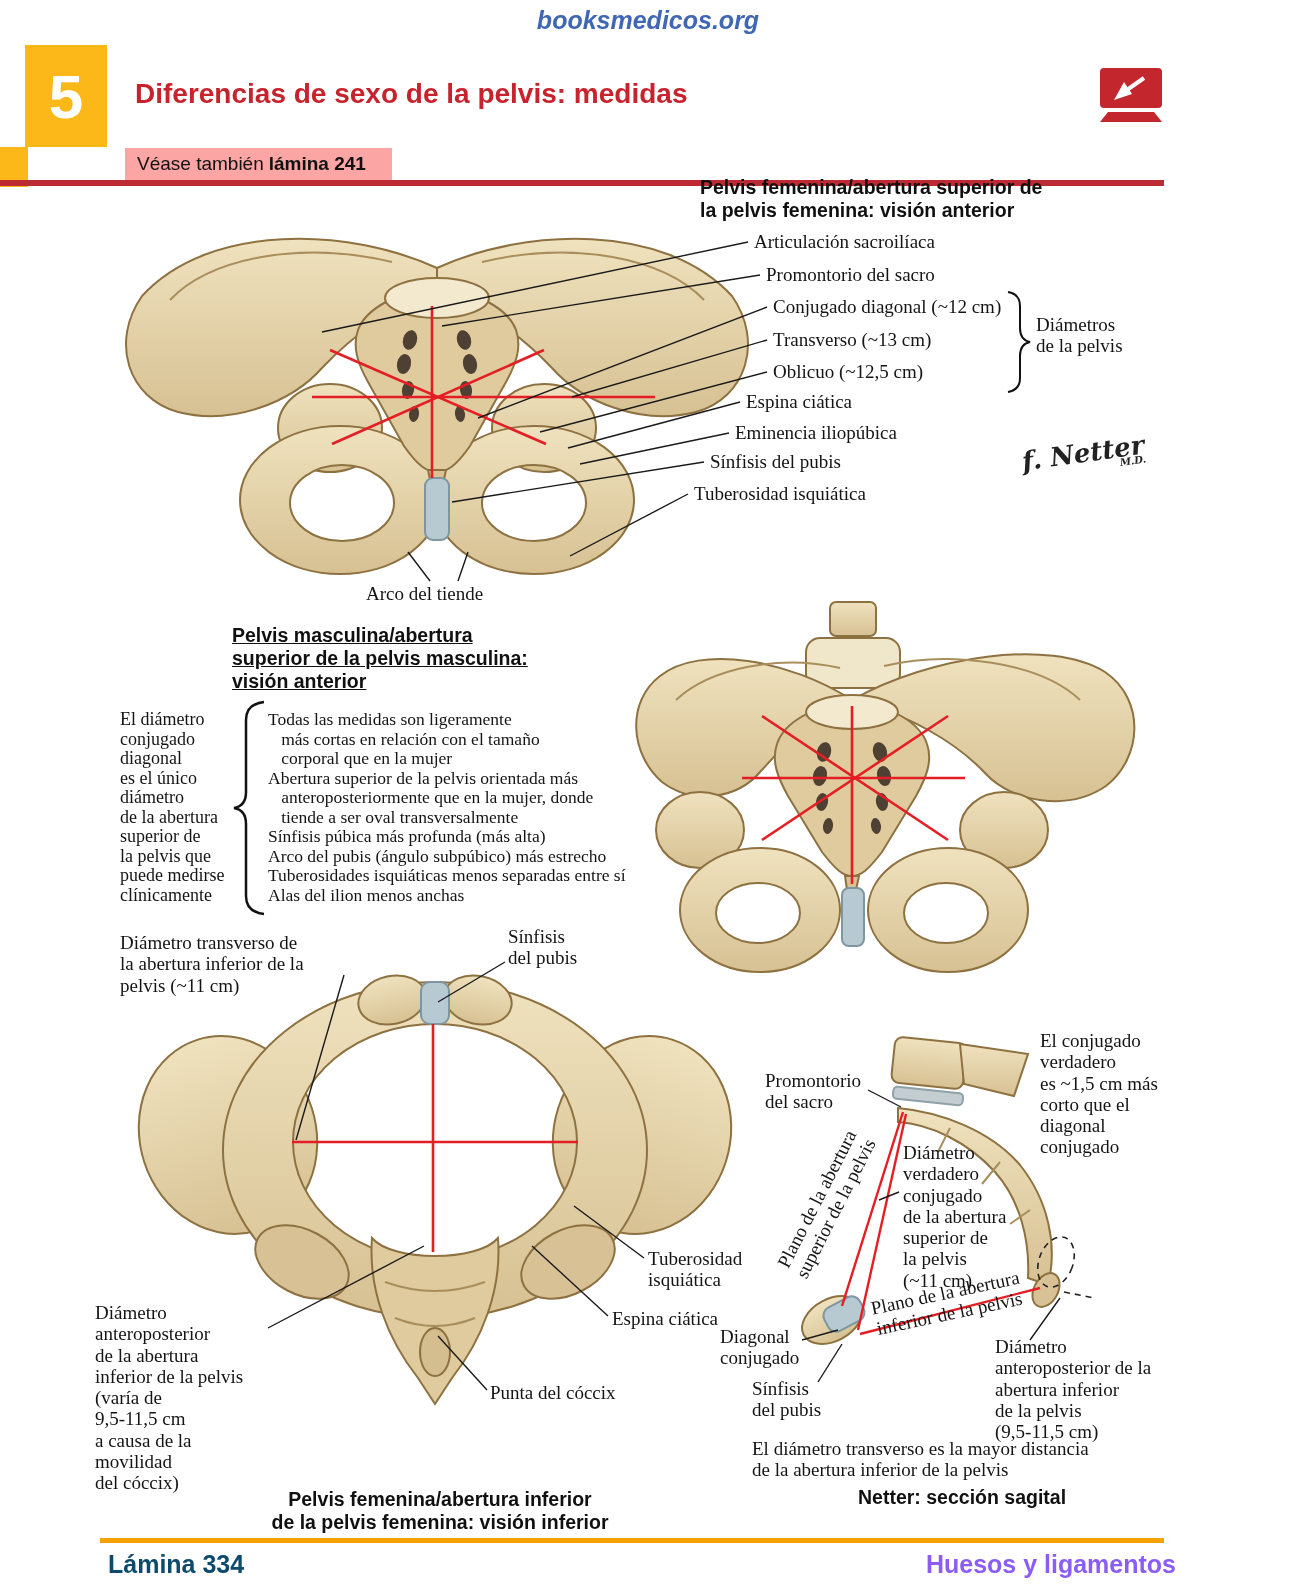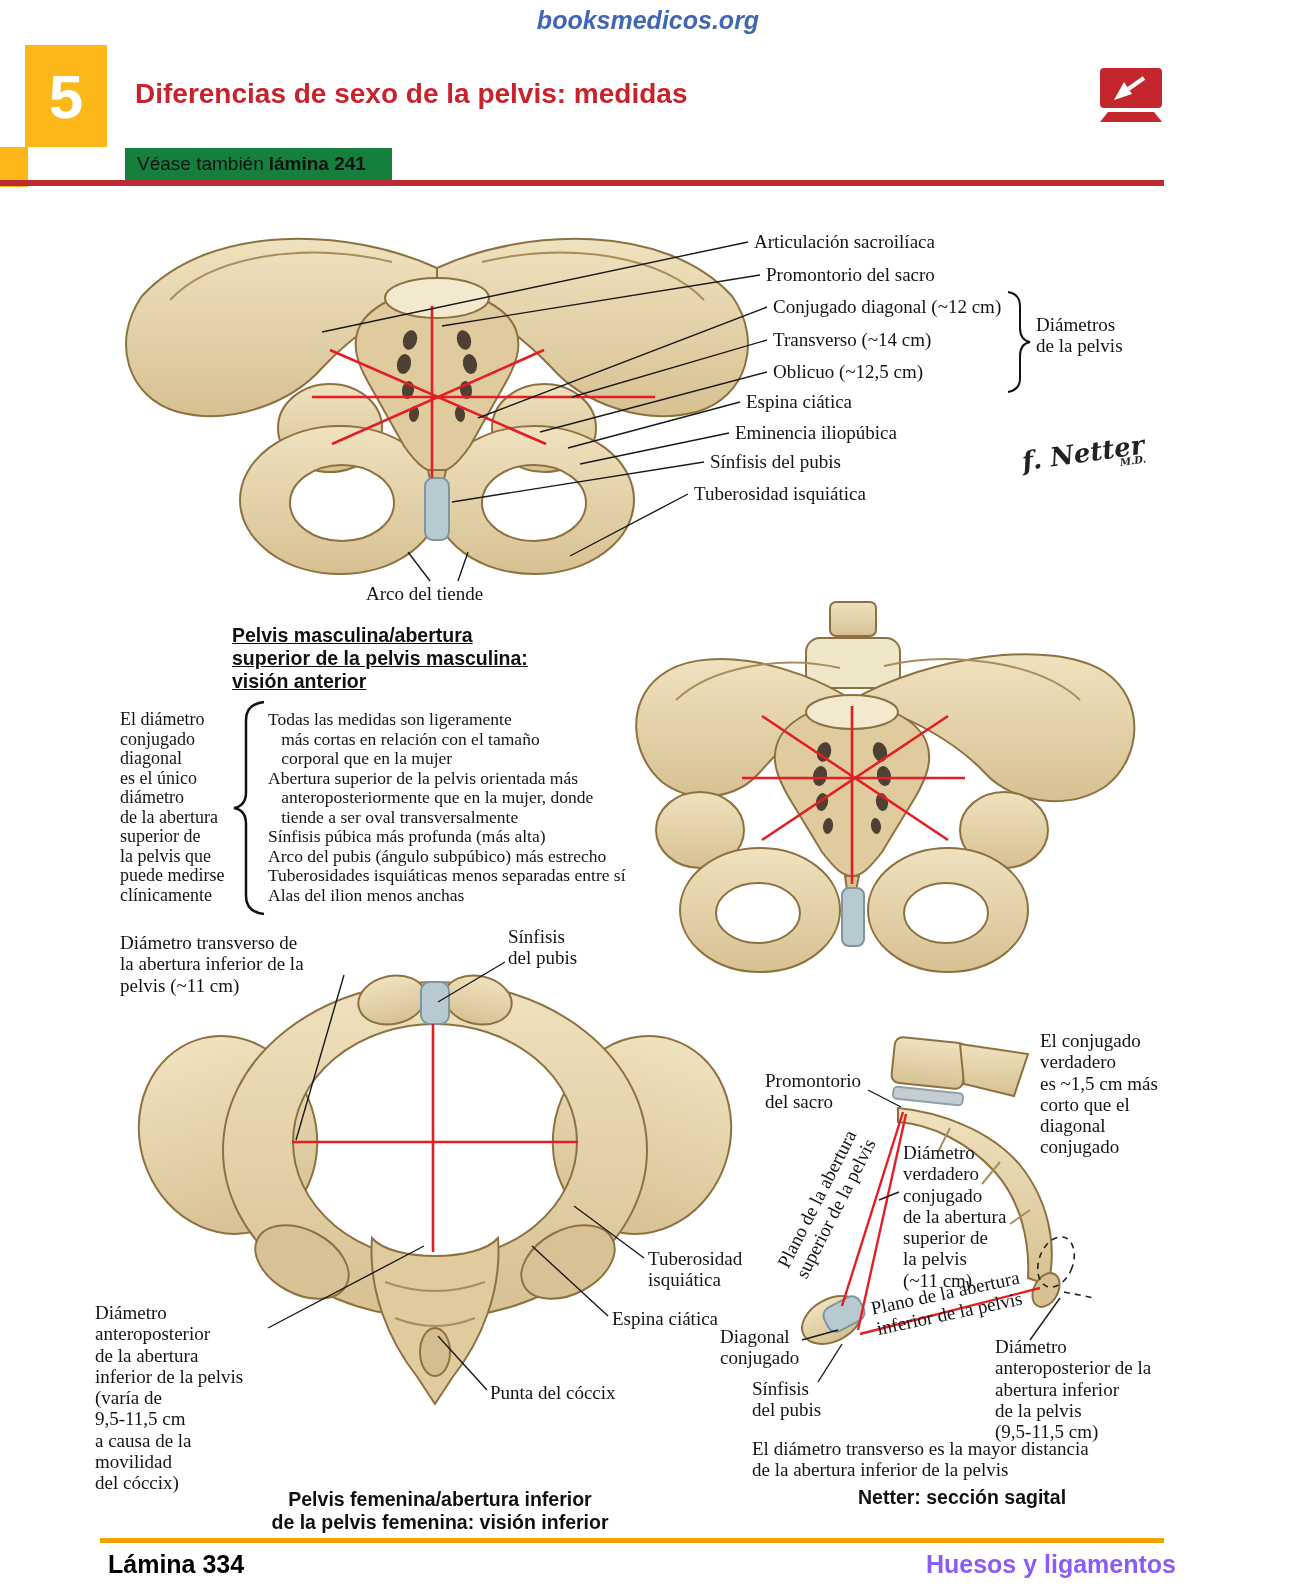--- a/index.html
+++ b/index.html
@@ -10,26 +10,26 @@
   .lbl.r{}
   .fig-title{position:absolute;font:bold 19.5px/1.18 "Liberation Sans",sans-serif;color:#101010;white-space:pre;}
   .rot{transform-origin:50% 50%;text-align:center;}
   #watermark{left:0;top:6px;width:100%;text-align:center;
      font:bold italic 25px "Liberation Sans",sans-serif;color:#3F67B3;}
   #chapter-box{left:25px;top:45px;width:82px;height:102px;background:#FBB818;
      display:flex;align-items:center;justify-content:center;
      font:bold 62px "Liberation Sans",sans-serif;color:#ffffff;}
   #chapter-strip{left:0;top:147px;width:28px;height:40px;background:#FBB818;}
   #page-title{left:135px;top:78px;font:bold 28px "Liberation Sans",sans-serif;color:#C8232C;}
-  #see-also{left:125px;top:148px;width:267px;height:32px;background:#15803d;
+  #see-also{left:125px;top:148px;width:267px;height:32px;background:#fca5a5;
      font:19px/32px "Liberation Sans",sans-serif;color:#111;padding-left:12px;box-sizing:border-box;}
   #see-also b{margin-left:5px;}
   #top-rule{left:0;top:180px;width:1164px;height:6px;background:#BE2A33;}
   #footer-rule{left:100px;top:1538px;width:1064px;height:5px;background:#F5A201;}
-  #footer-left{left:108px;top:1550px;font:bold 25px "Liberation Sans",sans-serif;color:#000000;}
+  #footer-left{left:108px;top:1550px;font:bold 25px "Liberation Sans",sans-serif;color:#0c4a6e;}
   #footer-right{left:812px;top:1550px;width:364px;text-align:right;font:bold 25px "Liberation Sans",sans-serif;color:#8b5cf6;}
   #male-side-note{left:120px;top:710px;font:18px/19.5px "Liberation Serif",serif;white-space:pre;}
   #male-points{left:268px;top:710px;font:17.5px/19.5px "Liberation Serif",serif;}
   #male-points div{white-space:pre;margin:0;}
   #signature{left:1022px;top:438px;transform:rotate(-8deg);
      font:bold italic 26px "DejaVu Serif",serif;color:#222;}
   #signature .md{font-size:10px;display:block;text-align:right;margin-top:-6px;}
   svg{position:absolute;left:0;top:0;}
 </style>
 </head>
@@ -189,24 +189,26 @@
     <span>Véase también</span><b>lámina 241</b>
   </div>
   <div id="top-rule" class="abs"></div>
   <svg class="abs" style="left:1098px;top:66px;" width="70" height="62">
     <rect x="2" y="2" width="62" height="40" rx="4" fill="#C4262E"></rect>
     <line x1="46" y1="12" x2="26" y2="26" stroke="#fff" stroke-width="4"></line>
     <polygon points="16,34 34,28 26,16" fill="#fff"></polygon>
     <path d="M10,46 L56,46 L64,56 L2,56 Z" fill="#C4262E"></path>
   </svg>
 
+  <div class="fig-title" style="left:700px;top:176px;">Pelvis femenina/abertura superior de
+la pelvis femenina: visión anterior</div>
   <div class="lbl" style="left:754px;top:231px;">Articulación sacroilíaca</div>
   <div class="lbl" style="left:766px;top:264px;">Promontorio del sacro</div>
   <div class="lbl" style="left:773px;top:296px;">Conjugado diagonal (~12 cm)</div>
-  <div class="lbl" style="left:773px;top:329px;">Transverso (~14 cm)</div>
+  <div class="lbl" style="left:773px;top:329px;">Transverso (~13 cm)</div>
   <div class="lbl" style="left:773px;top:361px;">Oblicuo (~12,5 cm)</div>
   <div class="lbl" style="left:1036px;top:314px;">Diámetros
 de la pelvis</div>
   <div class="lbl" style="left:746px;top:391px;">Espina ciática</div>
   <div class="lbl" style="left:735px;top:422px;">Eminencia iliopúbica</div>
   <div class="lbl" style="left:710px;top:451px;">Sínfisis del pubis</div>
   <div class="lbl" style="left:694px;top:483px;">Tuberosidad isquiática</div>
   <div class="lbl" style="left:366px;top:583px;">Arco del tiende</div>
   <div id="signature" class="abs">
     <span>f. Netter</span>

